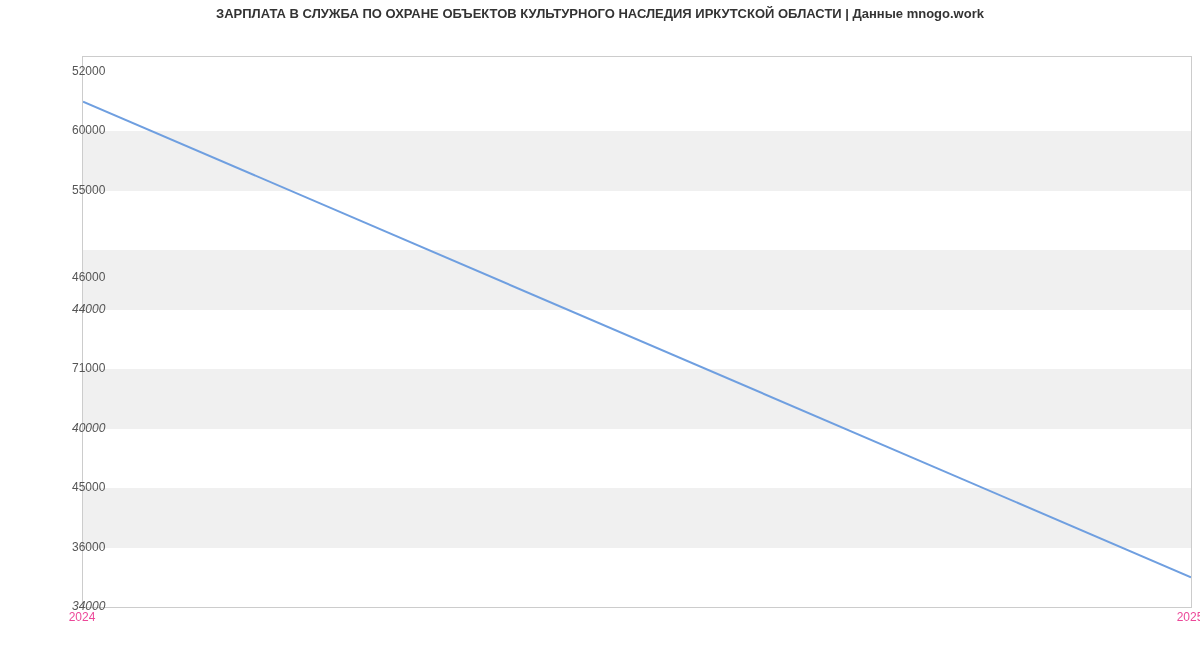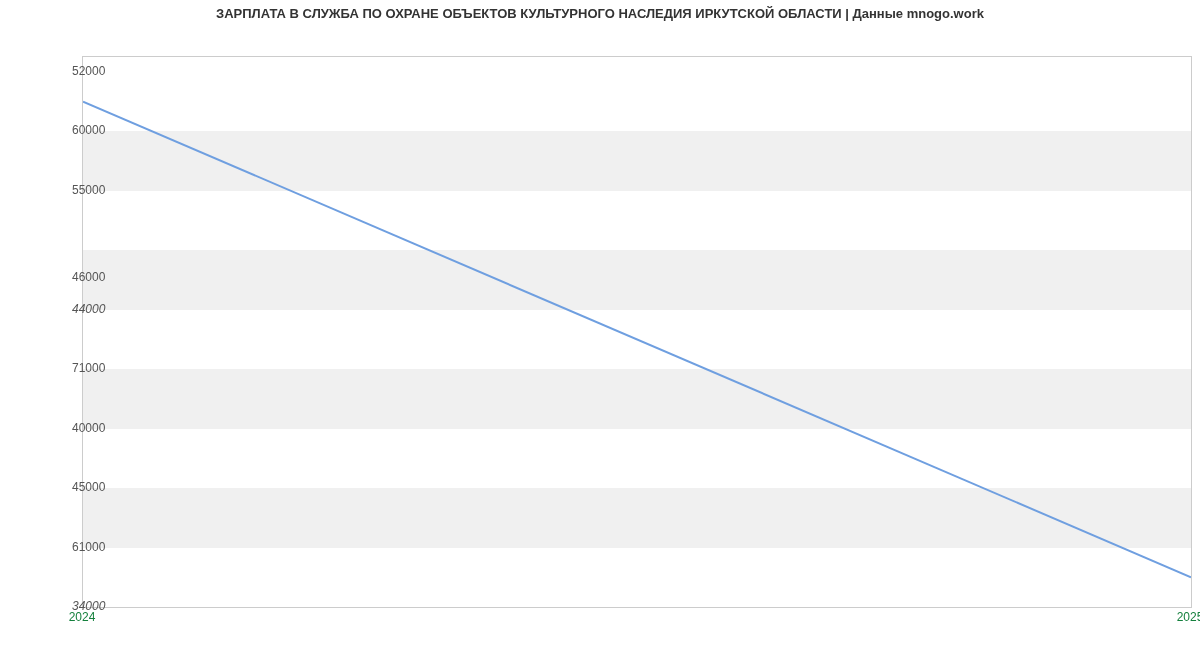--- a/index.html
+++ b/index.html
@@ -55,21 +55,21 @@
     transform: translateY(-50%);
     font-size: 12px;
     color: #555555;
     text-align: left;
     width: 60px;
   }
   .x-tick {
     position: absolute;
     top: 610px;
     font-size: 12px;
-    color: #15803d;
+    color: #ec4899;
     transform: translateX(-50%);
   }
 </style>
 </head>
 <body>
 
 <div class="chart-wrap">
   <div class="title">ЗАРПЛАТА В СЛУЖБА ПО ОХРАНЕ ОБЪЕКТОВ КУЛЬТУРНОГО НАСЛЕДИЯ ИРКУТСКОЙ ОБЛАСТИ | Данные mnogo.work</div>
 
   <div class="plot" id="plot">
@@ -78,23 +78,23 @@
       <div class="band" style="top: 312.162px; height: 59.4595px;"></div>
       <div class="band" style="top: 431.081px; height: 59.4595px;"></div>
 
     <svg class="data-line" id="line-svg" viewBox="0 0 1108 550" preserveAspectRatio="none">
         <path d="M0 44.59459459459458 L1108 520.2702702702703" fill="none" stroke="#6f9fe0" stroke-width="2"></path>
       </svg>
   </div>
 
   <div id="y-ticks">
       <div class="y-tick" style="top: 606px; font-style: italic;">34000</div>
-      <div class="y-tick" style="top: 546.541px;">61000</div>
+      <div class="y-tick" style="top: 546.541px;">36000</div>
       <div class="y-tick" style="top: 487.081px;">45000</div>
-      <div class="y-tick" style="top: 427.622px;">40000</div>
+      <div class="y-tick" style="top: 427.622px; font-style: italic;">40000</div>
       <div class="y-tick" style="top: 368.162px;">71000</div>
       <div class="y-tick" style="top: 308.703px; font-style: italic;">44000</div>
       <div class="y-tick" style="top: 249.243px; margin-top: 28px;">46000</div>
       <div class="y-tick" style="top: 189.784px;">55000</div>
       <div class="y-tick" style="top: 130.324px;">60000</div>
       <div class="y-tick" style="top: 70.8649px;">52000</div>
     </div>
 
   <div id="x-ticks">
       <div class="x-tick" style="left: 82px;">2024</div>

